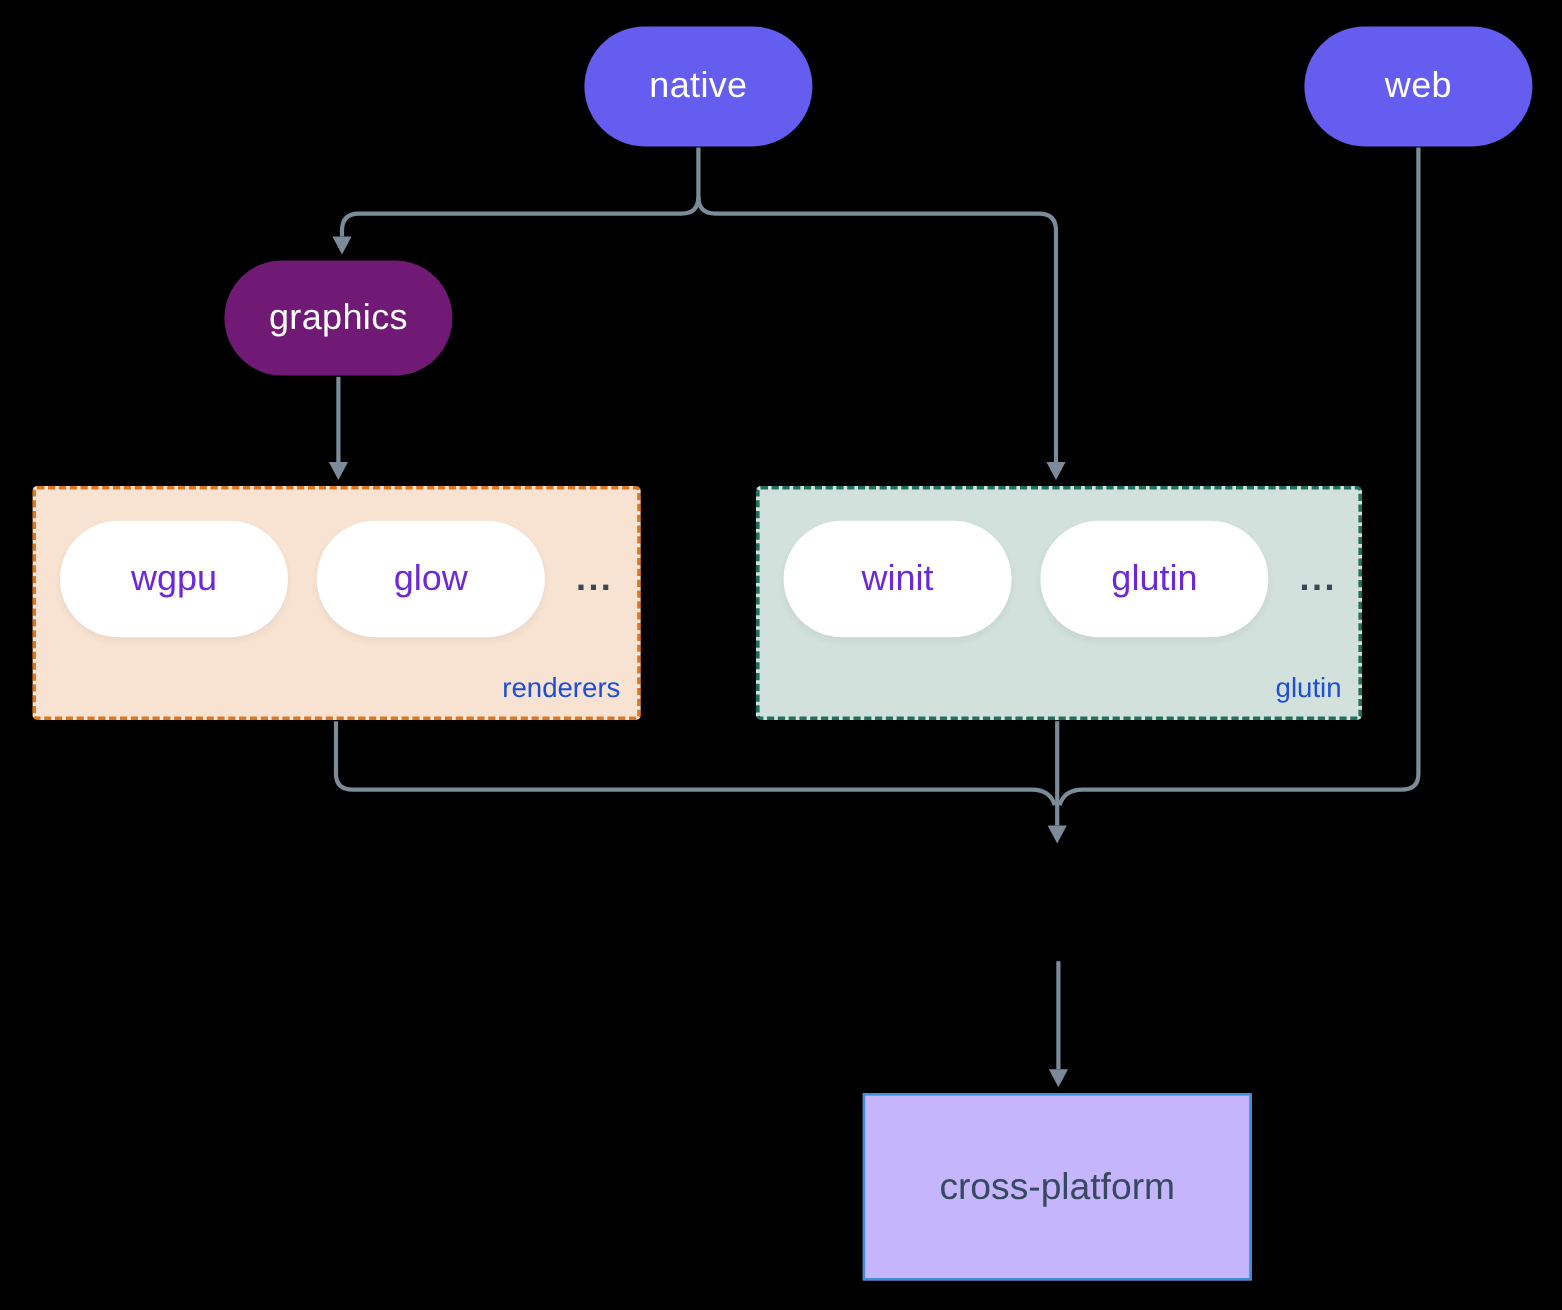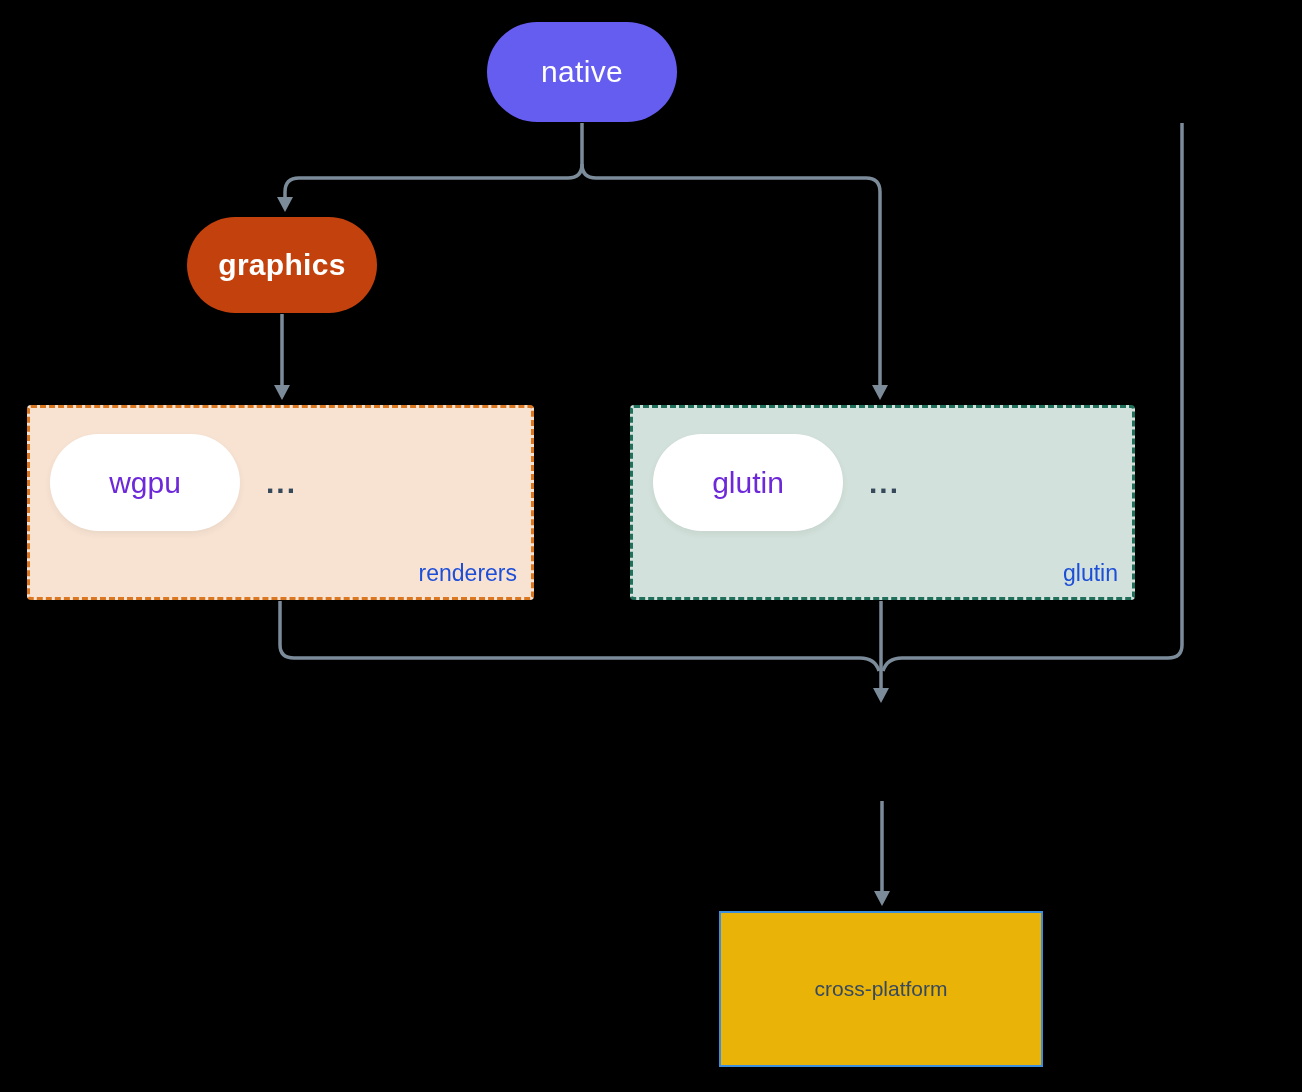--- a/index.html
+++ b/index.html
@@ -15,21 +15,21 @@
   .pill{
     position:absolute;
     display:flex;align-items:center;justify-content:center;
     border-radius:50px;
     color:#fff;
     font-size:30px;
     letter-spacing:0.3px;
   }
   .pill-native{left:487px;top:22px;width:190px;height:100px;background:#655CF0;}
   .pill-web{left:1087px;top:22px;width:190px;height:100px;background:#655CF0;}
-  .pill-graphics{left:187px;top:217px;width:190px;height:96px;background:#c2410c;font-weight:bold;}
+  .pill-graphics{left:187px;top:217px;width:190px;height:96px;background:#701a75;}
   .pill-iced{left:787px;top:710px;width:190px;height:92px;background:#2E87D8;}
 
   .groupbox{
     position:absolute;
     top:405px;height:195px;
     border-radius:4px;
     box-sizing:border-box;
   }
   .groupbox-renderers{
     left:27px;width:507px;
@@ -64,26 +64,26 @@
   .group-label{
     position:absolute;
     right:14px;bottom:10px;
     color:#1d4ed8;
     font-size:23px;
   }
 
   .app-box{
     position:absolute;
     left:719px;top:911px;width:324px;height:156px;
-    background:#eab308;
+    background:#c4b5fd;
     border:2.5px solid #3E8EDE;
     box-sizing:border-box;
     display:flex;flex-direction:column;align-items:center;justify-content:center;
     color:#36495E;
-    font-size:21px;
+    font-size:31px;
     line-height:46px;
   }
 </style>
 </head>
 <body>
 
 <div id="stage">
 
   <svg id="edges" viewBox="0 0 1302 1092" xmlns="http://www.w3.org/2000/svg">
     <g stroke="#7B8B99" stroke-width="3.5" fill="none">
@@ -107,36 +107,45 @@
       <polygon points="872,385 888,385 880,400"></polygon>
       <polygon points="274,385 290,385 282,400"></polygon>
       <polygon points="873,688 889,688 881,703"></polygon>
       <polygon points="874,891 890,891 882,906"></polygon>
     </g>
   </svg>
 
   <div class="pill pill-native">
     <span>native</span>
   </div>
+  <div class="pill pill-web">
+    <span>web</span>
+  </div>
   <div class="pill pill-graphics">
     <span>graphics</span>
   </div>
 
   <div class="groupbox groupbox-renderers">
     <div class="group-row">
       <div class="item-pill">
         <span>wgpu</span>
       </div>
+      <div class="item-pill">
+        <span>glow</span>
+      </div>
       <span class="ellipsis">...</span>
     </div>
     <span class="group-label">renderers</span>
   </div>
 
   <div class="groupbox groupbox-shells">
     <div class="group-row">
+      <div class="item-pill">
+        <span>winit</span>
+      </div>
       <div class="item-pill">
         <span>glutin</span>
       </div>
       <span class="ellipsis">...</span>
     </div>
     <span class="group-label">glutin</span>
   </div>
 
 
   <div class="app-box">

